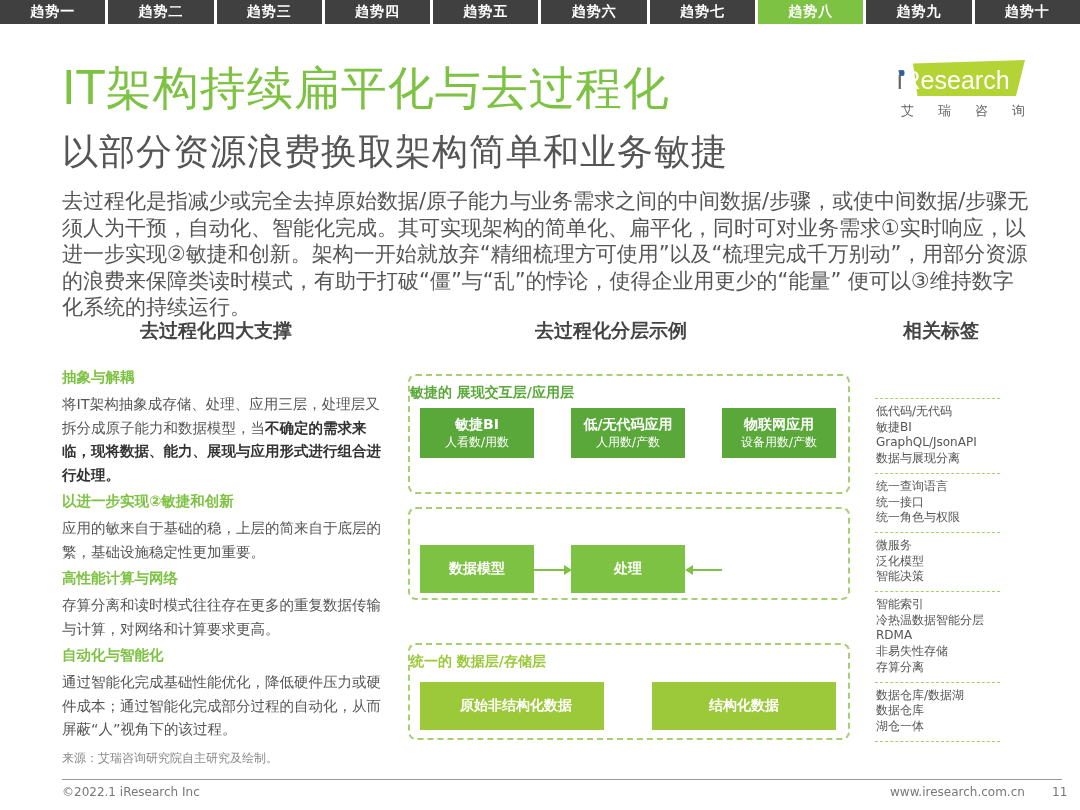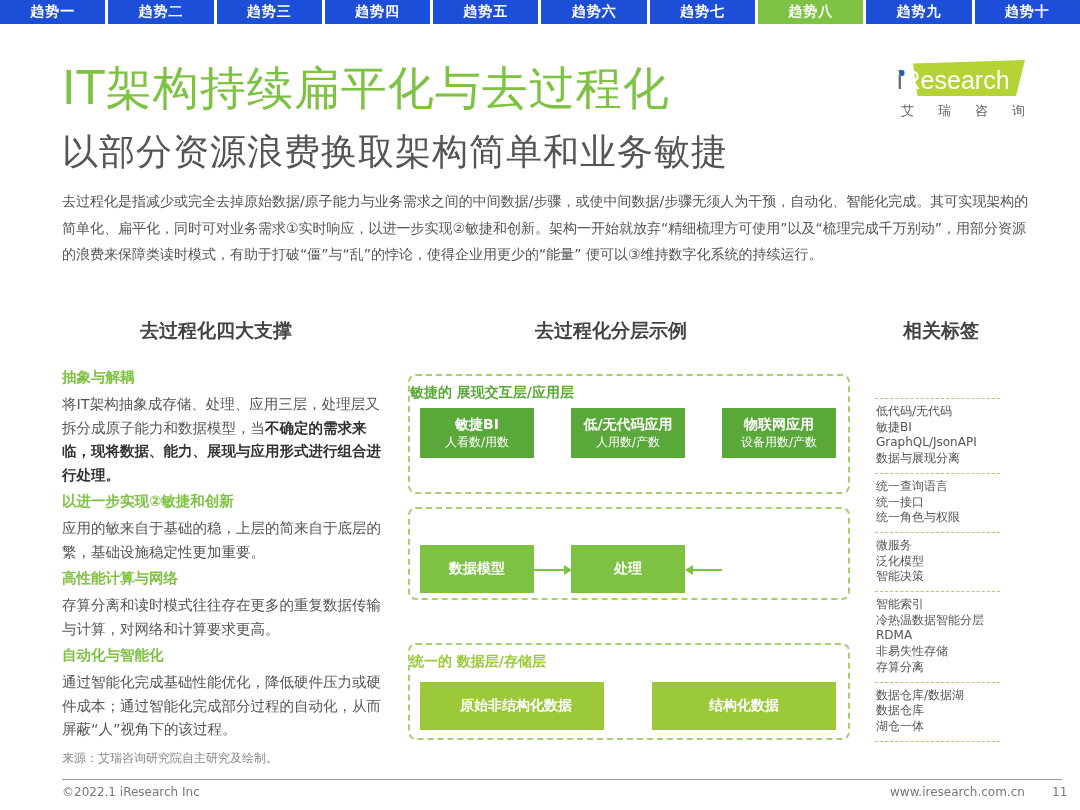--- a/index.html
+++ b/index.html
@@ -1,35 +1,35 @@
 <!DOCTYPE html>
 <html><head>
 <meta charset="utf-8">
 <style>
   * { box-sizing: border-box; margin: 0; padding: 0; }
   html, body { width: 1080px; height: 810px; background: #ffffff; overflow: hidden; }
   body { position: relative; font-family: "DejaVu Sans", "Liberation Sans", sans-serif; color: #4a4a4a; }
 
   .tabs { position: absolute; top: 0; left: 0; width: 1080px; height: 26px; display: flex; gap: 3px; }
-  .tab { flex: 1; height: 24px; background: #1d4ed8; color: #ffffff; font-size: 14px; font-weight: bold;
+  .tab { flex: 1; height: 24px; background: #404040; color: #ffffff; font-size: 14px; font-weight: bold;
          display: flex; align-items: center; justify-content: center; letter-spacing: 1px; }
   .tab.active { background: #7dc242; }
 
   .title { position: absolute; left: 62px; top: 58px; font-size: 46px; color: #7dc242; letter-spacing: 1px; white-space: nowrap; }
   .subtitle { position: absolute; left: 62px; top: 128px; font-size: 36px; color: #555555; white-space: nowrap; letter-spacing: 1px; }
 
   .logo { position: absolute; left: 893px; top: 56px; width: 140px; height: 70px; }
   .logo-bg { position: absolute; left: 20px; top: 4px; width: 112px; height: 36px; background: #b4d335;
              clip-path: polygon(0 10%, 100% 0, 92% 100%, 4% 100%); }
   .logo-dot { position: absolute; left: 6px; top: 14px; width: 6px; height: 6px; border-radius: 50%; background: #2a5ea8; }
   .logo-text { position: absolute; left: 4px; top: 10px; font-size: 25px; color: #ffffff; font-family: "Liberation Sans", sans-serif; }
   .logo-text .i { color: #666; }
   .logo-cn { position: absolute; left: 8px; top: 46px; width: 124px; display: flex; justify-content: space-between; font-size: 13px; color: #666; }
 
-  .intro { position: absolute; left: 62px; top: 188px; width: 970px; font-size: 14px; line-height: 26.5px; color: #555; }
+  .intro { position: absolute; left: 62px; top: 188px; width: 970px; font-size: 21px; line-height: 26.5px; color: #555; }
 
   .col-head { position: absolute; top: 318px; font-size: 19px; font-weight: bold; color: #444; white-space: nowrap; }
 
   .left { position: absolute; left: 62px; top: 368px; width: 322px; }
   .item-title { font-size: 14.5px; font-weight: bold; color: #7dc242; margin-bottom: 6px; }
   .item-body { font-size: 14.5px; line-height: 23.5px; color: #555; margin-bottom: 5px; }
   .item-body b { color: #333; }
 
   .source { position: absolute; left: 62px; top: 750px; font-size: 12px; color: #888; }
 

